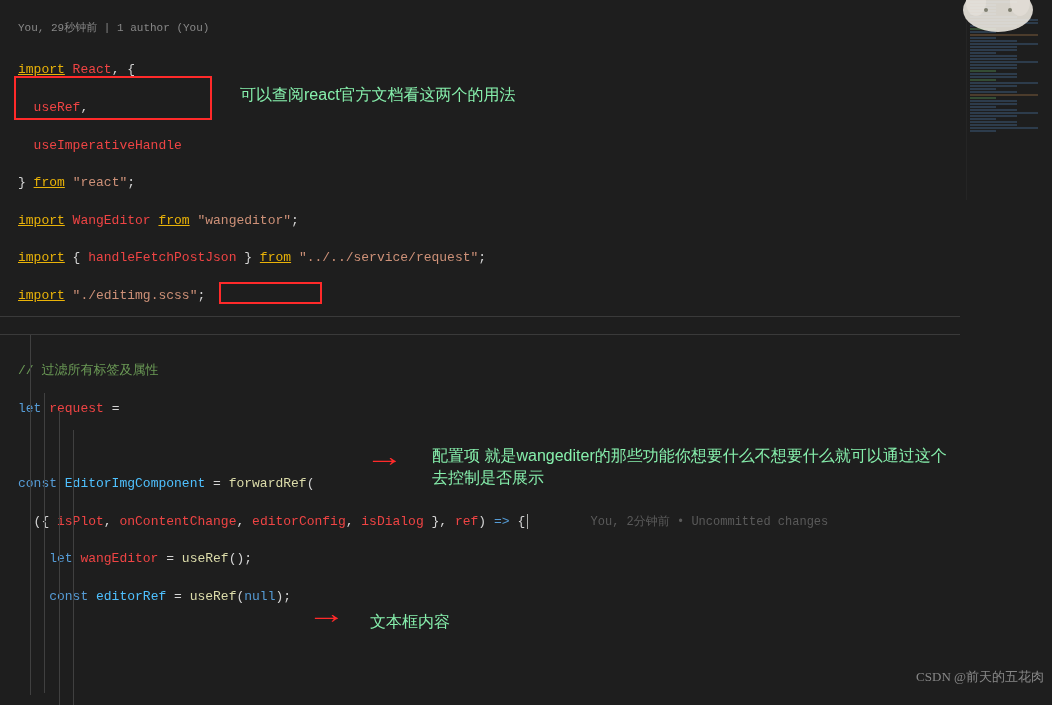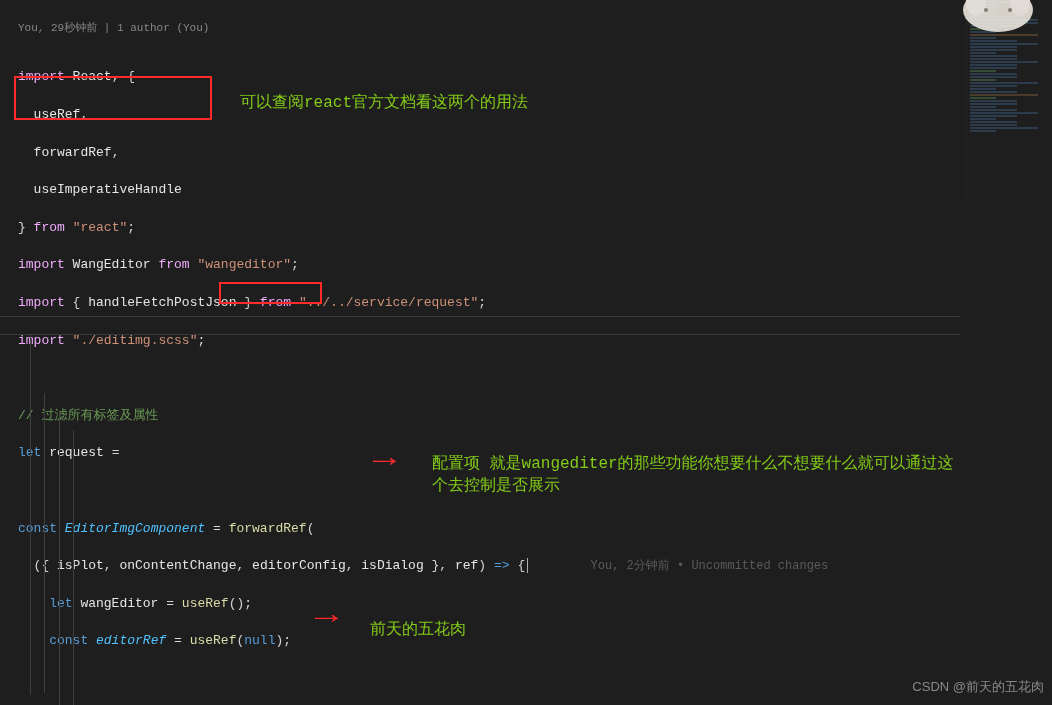--- a/index.html
+++ b/index.html
@@ -15,59 +15,58 @@
   position: relative;
 }
 .editor-area {
   padding: 0 0 0 18px;
   white-space: pre;
 }
 .codelens {
   color: #888;
   font-size: 11px;
   padding-left: 0;
-  margin-bottom: 12px;
+  margin-bottom: 5px;
 }
 .blame-inline {
   color: #5a5a5a;
   font-size: 12px;
   text-align: center;
 }
 .tk-keyword { color: #569cd6; }
-.tk-control { color: #f0abfc; }
-.tk-var { color: #e5e5e5; }
+.tk-control { color: #eab308; text-decoration: underline; }
+.tk-var { color: #ef4444; }
 .tk-func { color: #dcdcaa; }
 .tk-string { color: #ce9178; }
 .tk-comment { color: #6a9955; }
-.tk-const { color: #4fc1ff; font-style: italic; }
+.tk-const { color: #4fc1ff; }
 .tk-punct { color: #d4d4d4; }
 .tk-regex { color: #d16969; }
 
 .red-box1 {
   position: absolute;
   border: 2px solid #ff2a2a;
   left: 14px; top: 76px;
   width: 198px; height: 44px;
   pointer-events: none;
 }
 .red-box2 {
   position: absolute;
   border: 2px solid #ff2a2a;
   left: 219px; top: 282px;
   width: 103px; height: 22px;
   pointer-events: none;
 }
 .anno {
   position: absolute;
-  color: #84cc16;
-  font-family: Liberation Mono, monospace;
+  color: #86efac;
+  font-family: Liberation Sans, sans-serif;
   font-size: 16px;
   line-height: 22px;
   pointer-events: none;
-  margin-top: 8px;
 }
 .anno1 { left: 240px; top: 84px; }
 .anno2 { left: 432px; top: 445px; width: 530px; }
 .anno3 { left: 370px; top: 611px; }
 .arrow {
   position: absolute;
   color: #ff2a2a;
   font-size: 28px;
   pointer-events: none;
 }
@@ -90,23 +89,23 @@
   pointer-events: none;
 }
 .ig1 { left: 30px; top: 335px; height: 360px; }
 .ig3 { left: 44px; top: 393px; height: 300px; }
 .ig4 { left: 59px; top: 411px; height: 300px; }
 .ig5 { left: 73px; top: 430px; height: 300px; }
 
 .watermark {
   position: absolute;
   right: 8px;
-  bottom: 8px;
+  bottom: 18px;
   color: rgba(220,220,220,0.55);
-  font-family: Liberation Sans, sans-serif;
+  font-family: Liberation Serif, serif;
   font-size: 13px;
 }
 .minimap {
   position: absolute;
   right: 0; top: 0;
   width: 86px; height: 200px;
   background: #1e1e1e;
   border-left: 1px solid #252525;
   overflow: hidden;
 }
@@ -143,21 +142,20 @@
 <div class="active-line"></div>
 <div class="indent-guide ig1"></div>
 <div class="indent-guide ig3"></div>
 <div class="indent-guide ig4"></div>
 <div class="indent-guide ig5"></div>
 
 <div class="editor-area">
 <div class="codelens">You, 29秒钟前 | 1 author (You)</div>
 <div><span class="tk-control">import</span><span class="tk-var"> React</span><span class="tk-punct">, {</span></div>
 <div><span class="tk-var">  useRef</span><span>,</span></div>
-<div><span class="tk-var">  forwardRef</span><span>,</span></div>
 <div><span class="tk-var">  useImperativeHandle</span></div>
 <div><span>} </span><span class="tk-control">from</span><span class="tk-string"> "react"</span><span>;</span></div>
 <div><span class="tk-control">import</span><span class="tk-var"> WangEditor </span><span class="tk-control">from</span><span class="tk-string"> "wangeditor"</span><span>;</span></div>
 <div><span class="tk-control">import</span><span> { </span><span class="tk-var">handleFetchPostJson</span><span> } </span><span class="tk-control">from</span><span class="tk-string"> "../../service/request"</span><span>;</span></div>
 <div><span class="tk-control">import</span><span class="tk-string"> "./editimg.scss"</span><span>;</span></div>
 <div>&nbsp;</div>
 <div><span class="tk-comment">// 过滤所有标签及属性</span></div>
 <div><span class="tk-keyword">let</span><span class="tk-var"> request</span><span> =</span></div>
 <div>&nbsp;</div>
 <div><span class="tk-keyword">const</span><span class="tk-const"> EditorImgComponent</span><span> = </span><span class="tk-func">forwardRef</span><span>(</span></div>
@@ -183,21 +181,21 @@
 
 
 </div>
 
 <div class="red-box1"></div>
 <div class="red-box2"></div>
 <div class="anno anno1">可以查阅react官方文档看这两个的用法</div>
 <div class="arrow arrow1">→</div>
 <div class="anno anno2">配置项 就是wangediter的那些功能你想要什么不想要什么就可以通过这个去控制是否展示</div>
 <div class="arrow arrow2">→</div>
-<div class="anno anno3">前天的五花肉</div>
+<div class="anno anno3">文本框内容</div>
 
 <div class="minimap">
   <div class="mline m"></div>
     <div class="mline s"></div>
     <div class="mline s"></div>
     <div class="mline s"></div>
   <div class="mline s"></div>
     <div class="mline m"></div>
     <div class="mline l"></div>
     <div class="mline l"></div>

